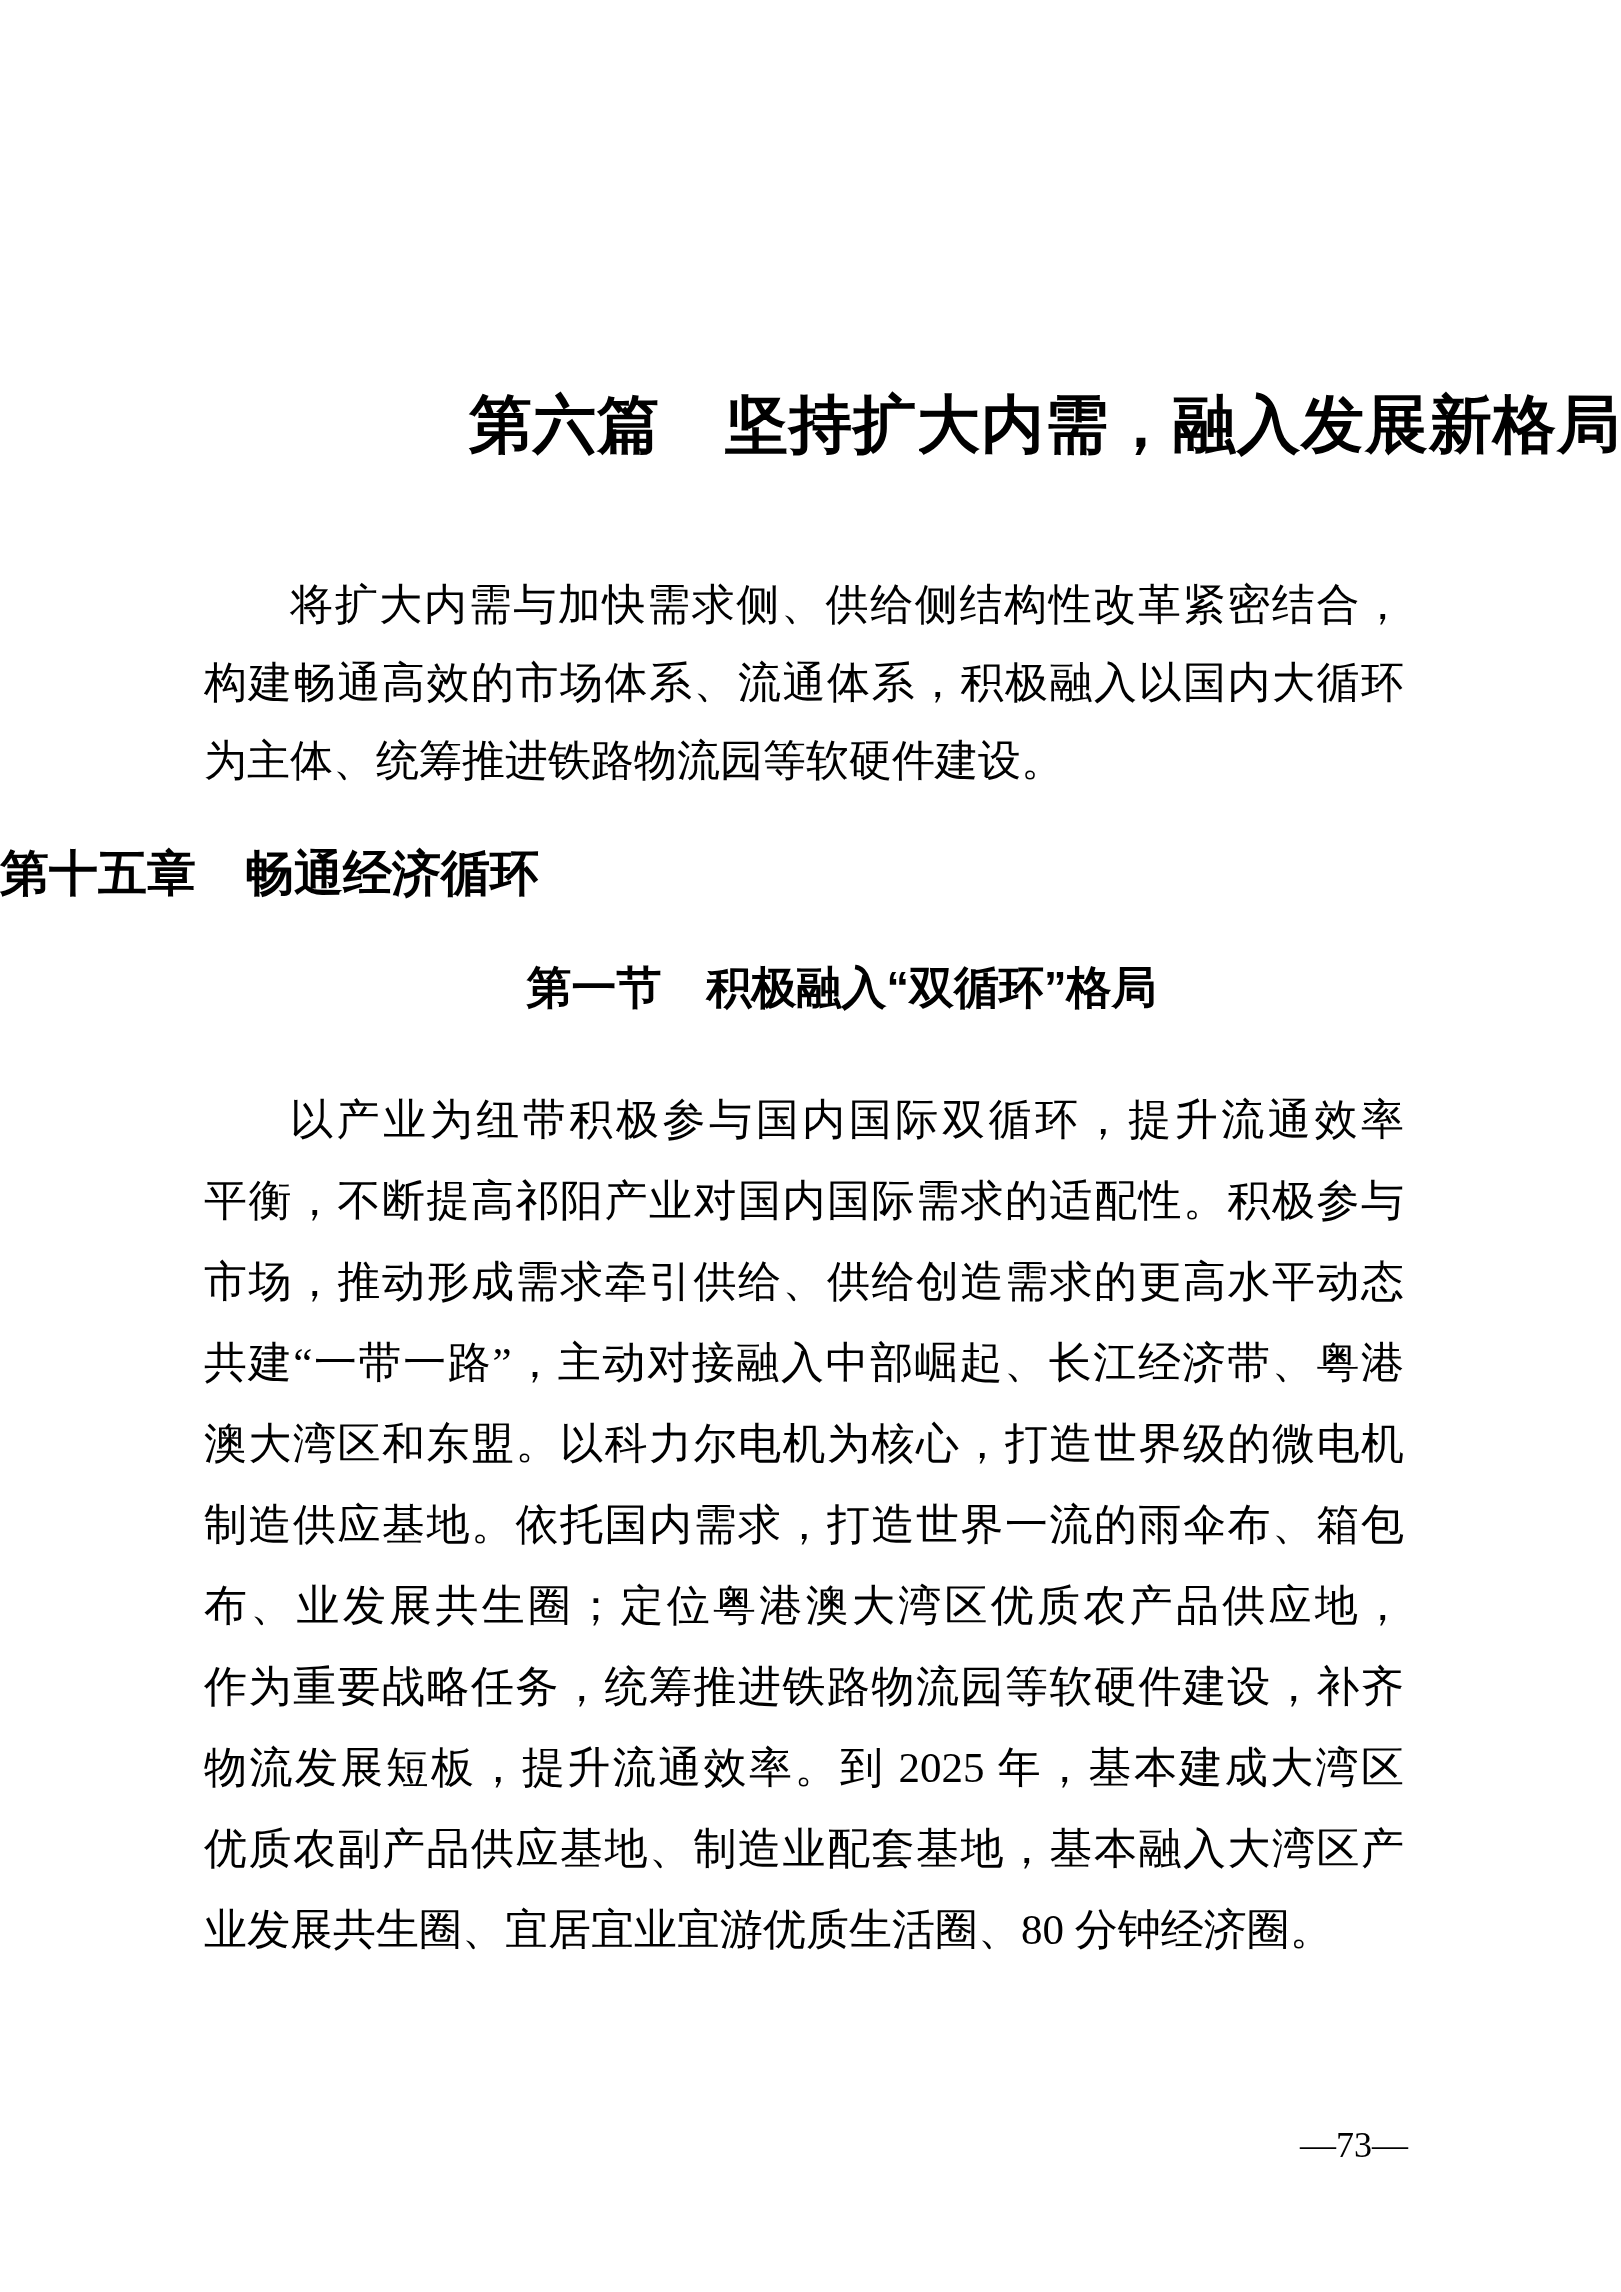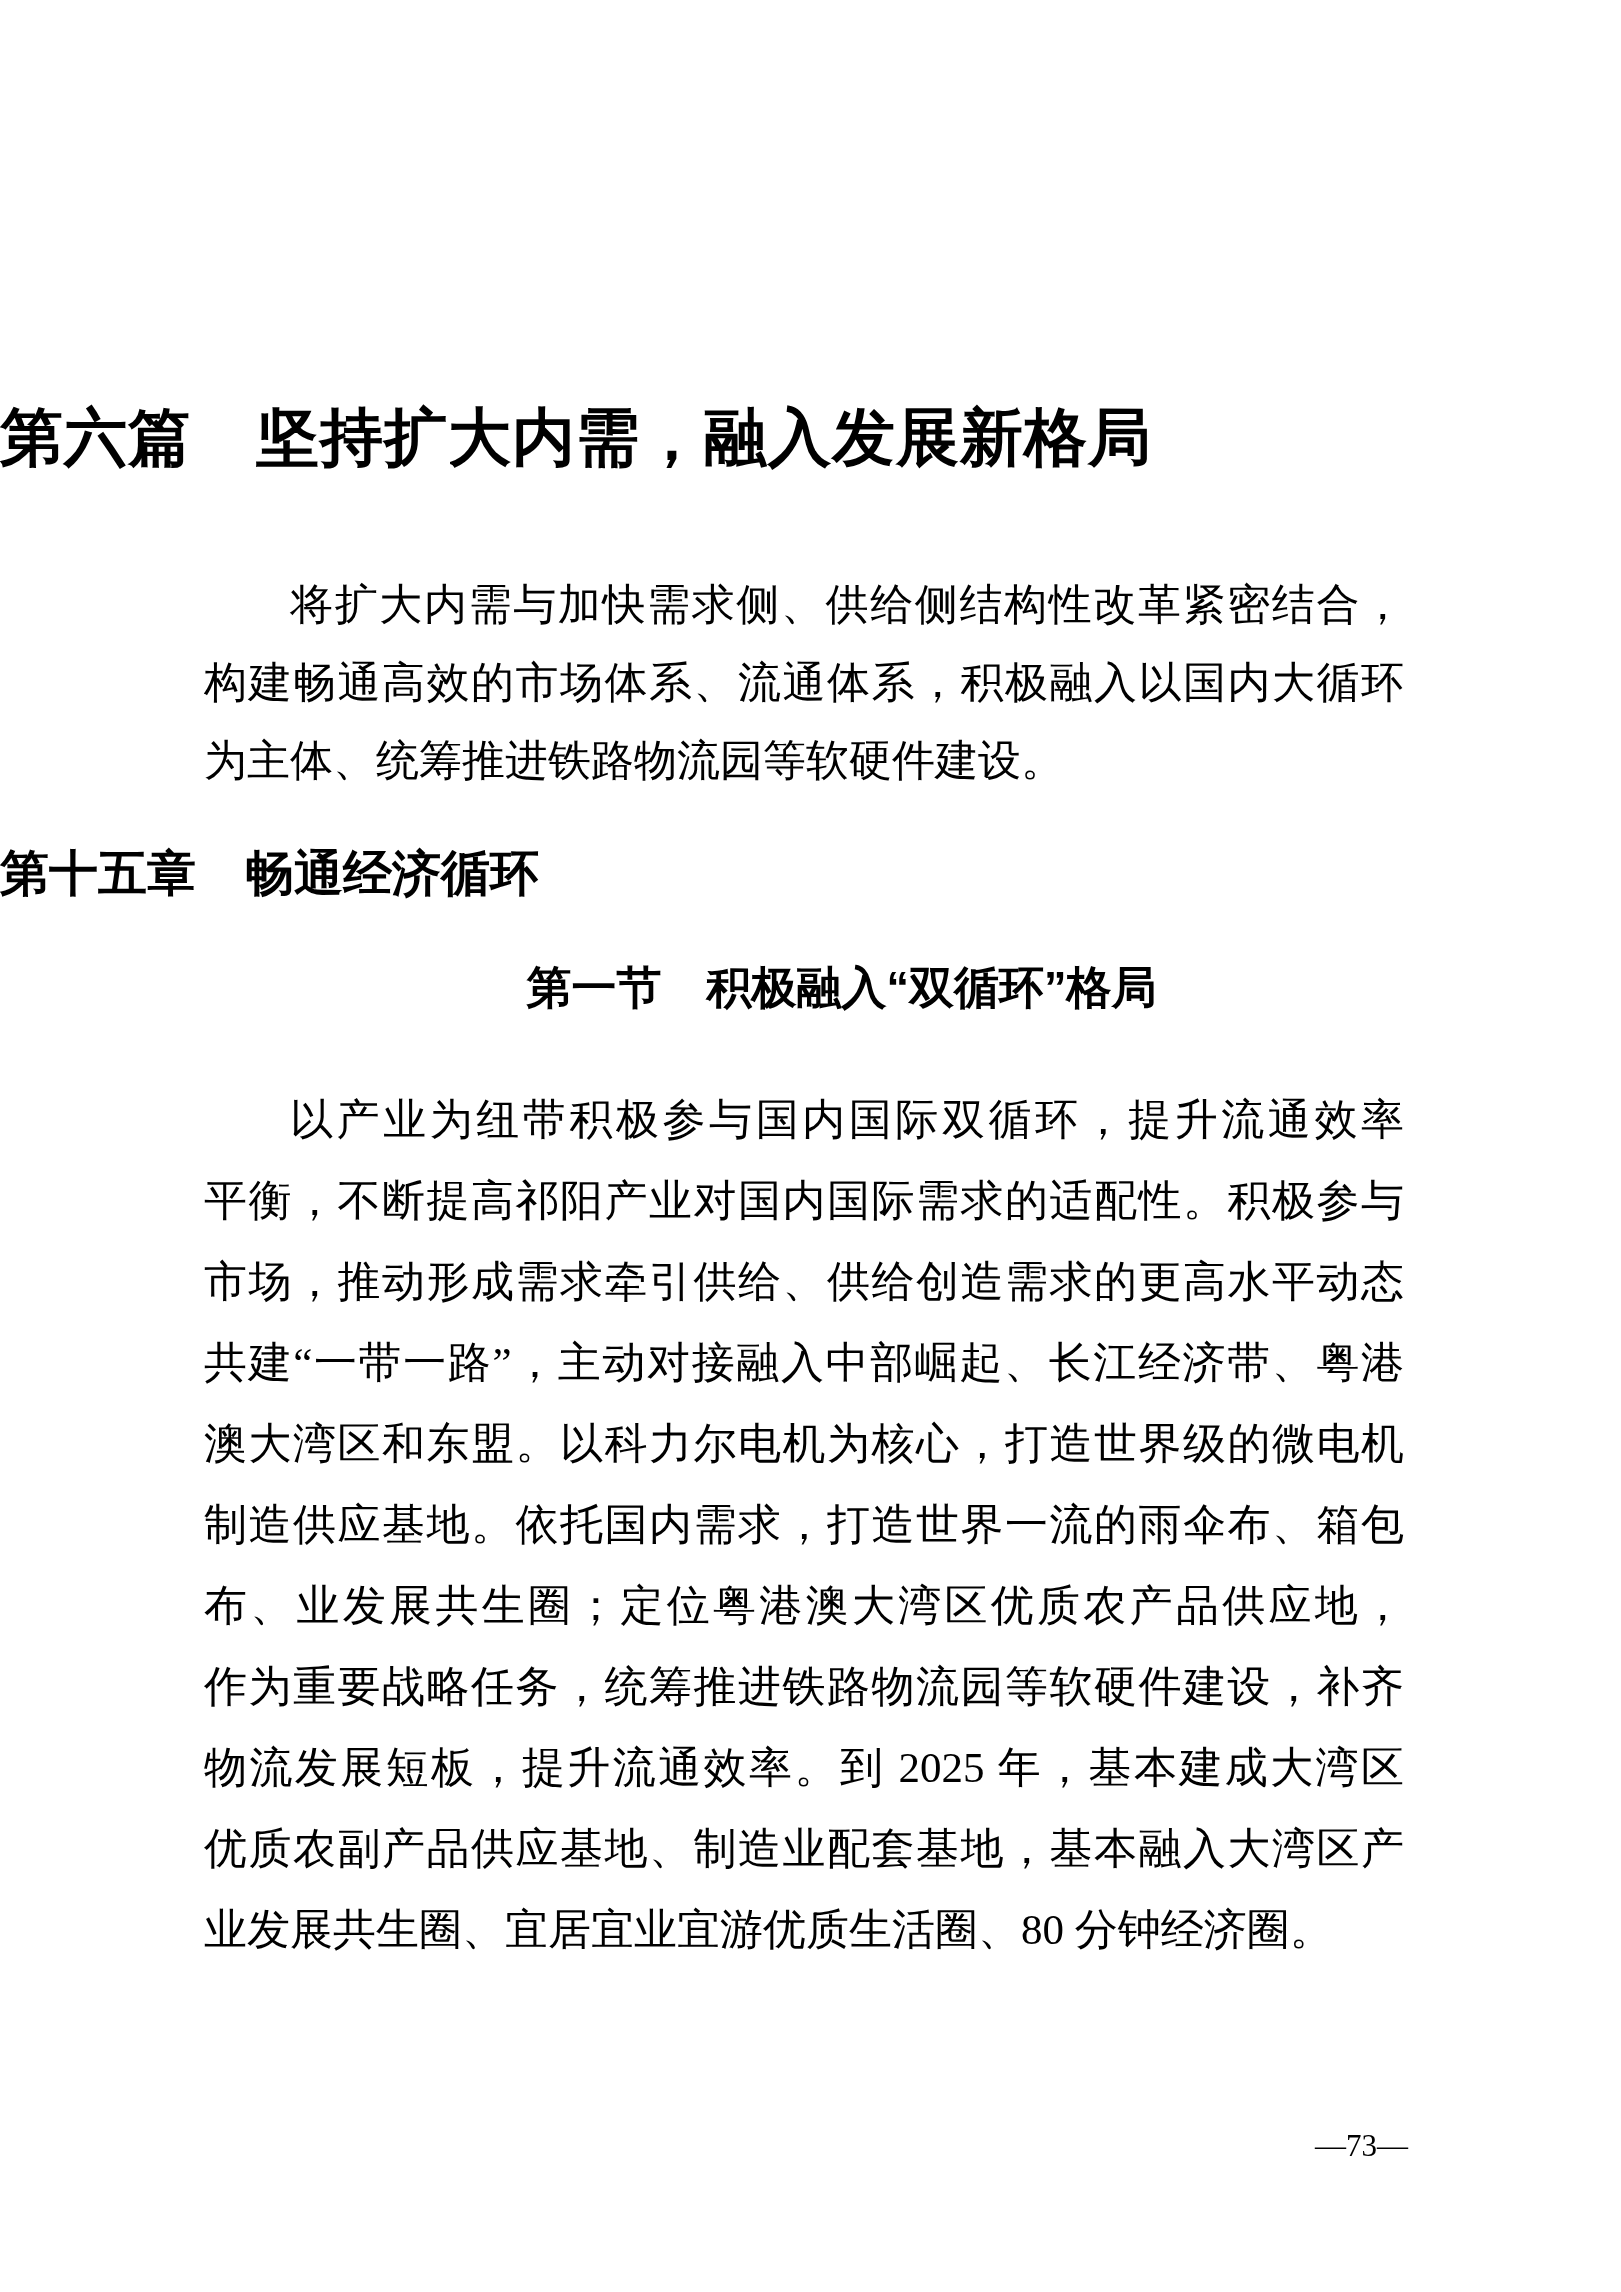--- a/index.html
+++ b/index.html
@@ -7,24 +7,24 @@
     position: relative;
     width: 1621px;
     height: 2293px;
     background: #ffffff;
     color: #000000;
     font-family: "Liberation Serif", "DejaVu Serif", serif;
     overflow: hidden;
   }
   .doc-title {
     position: absolute;
-    top: 397px;
+    top: 384px;
     left: 0;
     width: 100%;
-    text-align: left;
+    text-align: right;
     font-size: 63px;
     font-weight: 700;
     line-height: 82px;
     letter-spacing: 1px;
     white-space: nowrap;
   }
   .para {
     position: absolute;
     left: 204px;
     width: 1200px;
@@ -70,21 +70,21 @@
     font-weight: 700;
     line-height: 78px;
     font-family: "Liberation Sans", "DejaVu Sans", sans-serif;
     white-space: nowrap;
     padding-left: 31px;
   }
   .page-number {
     position: absolute;
     top: 2115px;
     right: 213px;
-    font-size: 31px;
+    font-size: 36px;
     line-height: 61px;
     white-space: nowrap;
   }
 </style>
 </head>
 <body>
 
 <div class="page">
 
   <div class="doc-title">第六篇　坚持扩大内需，融入发展新格局</div>

